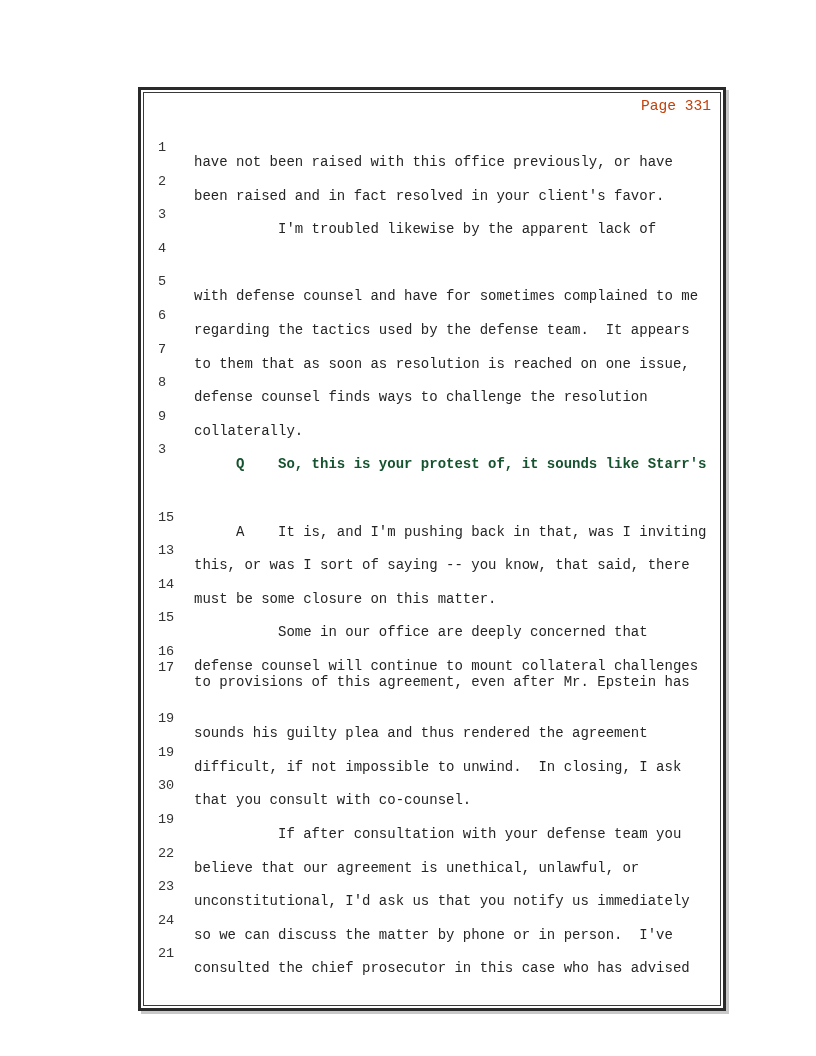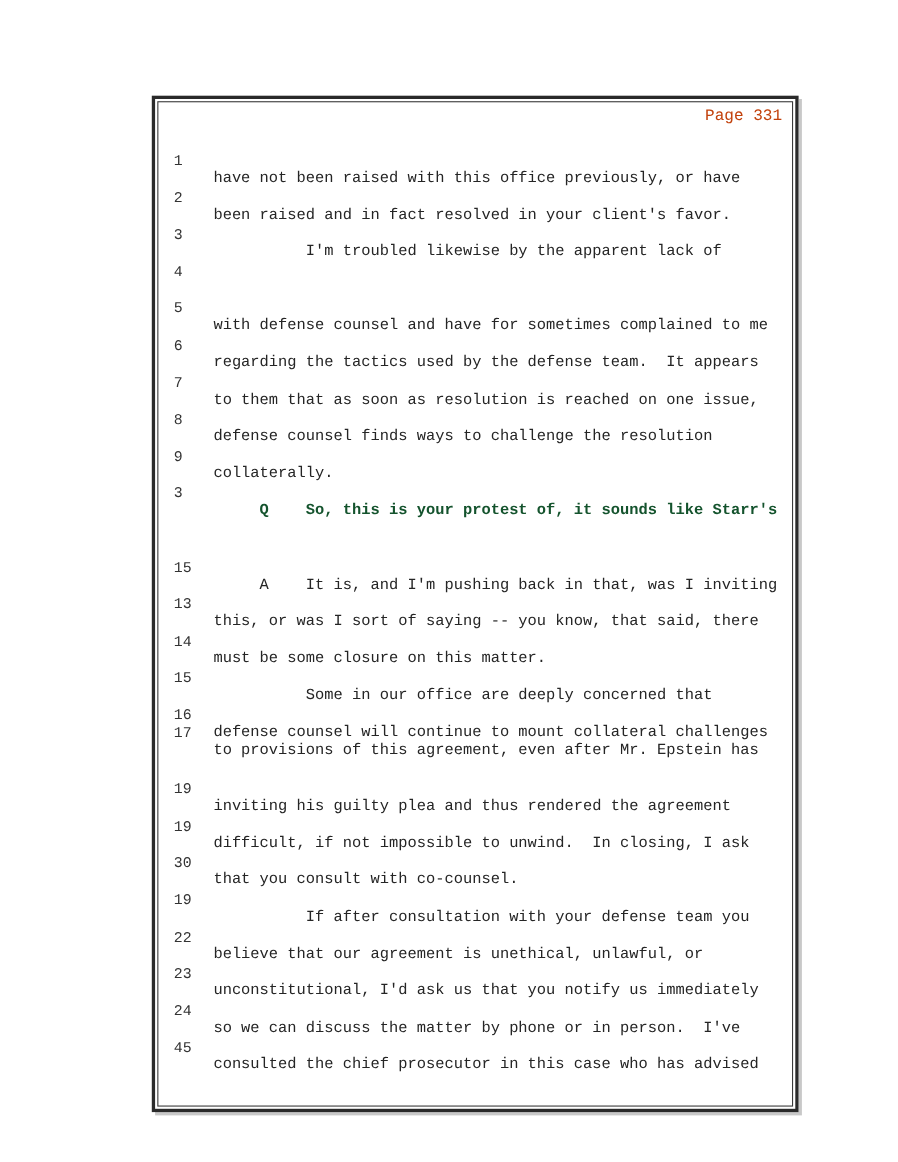--- a/index.html
+++ b/index.html
@@ -141,21 +141,21 @@
   <div class="line" style="top:554px">
     <span class="line-num">16</span>
     <span class="line-text">defense counsel will continue to mount collateral challenges</span>
   </div>
   <div class="line" style="top:570px">
     <span class="line-num">17</span>
     <span class="line-text">to provisions of this agreement, even after Mr. Epstein has</span>
   </div>
   <div class="line" style="top:621.2px">
     <span class="line-num">19</span>
-    <span class="line-text">inviting his guilty plea and thus rendered the agreement</span>
+    <span class="line-text">sounds his guilty plea and thus rendered the agreement</span>
   </div>
   <div class="line" style="top:654.8px">
     <span class="line-num">19</span>
     <span class="line-text">difficult, if not impossible to unwind.  In closing, I ask</span>
   </div>
   <div class="line" style="top:688.4px">
     <span class="line-num">30</span>
     <span class="line-text">that you consult with co-counsel.</span>
   </div>
   <div class="line" style="top:722px">
@@ -168,16 +168,16 @@
   </div>
   <div class="line" style="top:789.2px">
     <span class="line-num">23</span>
     <span class="line-text">unconstitutional, I'd ask us that you notify us immediately</span>
   </div>
   <div class="line" style="top:822.8px">
     <span class="line-num">24</span>
     <span class="line-text">so we can discuss the matter by phone or in person.  I've</span>
   </div>
   <div class="line" style="top:856.4px">
-    <span class="line-num">45</span>
+    <span class="line-num">21</span>
     <span class="line-text">consulted the chief prosecutor in this case who has advised</span>
   </div>
 </div>
 
 </body></html>

